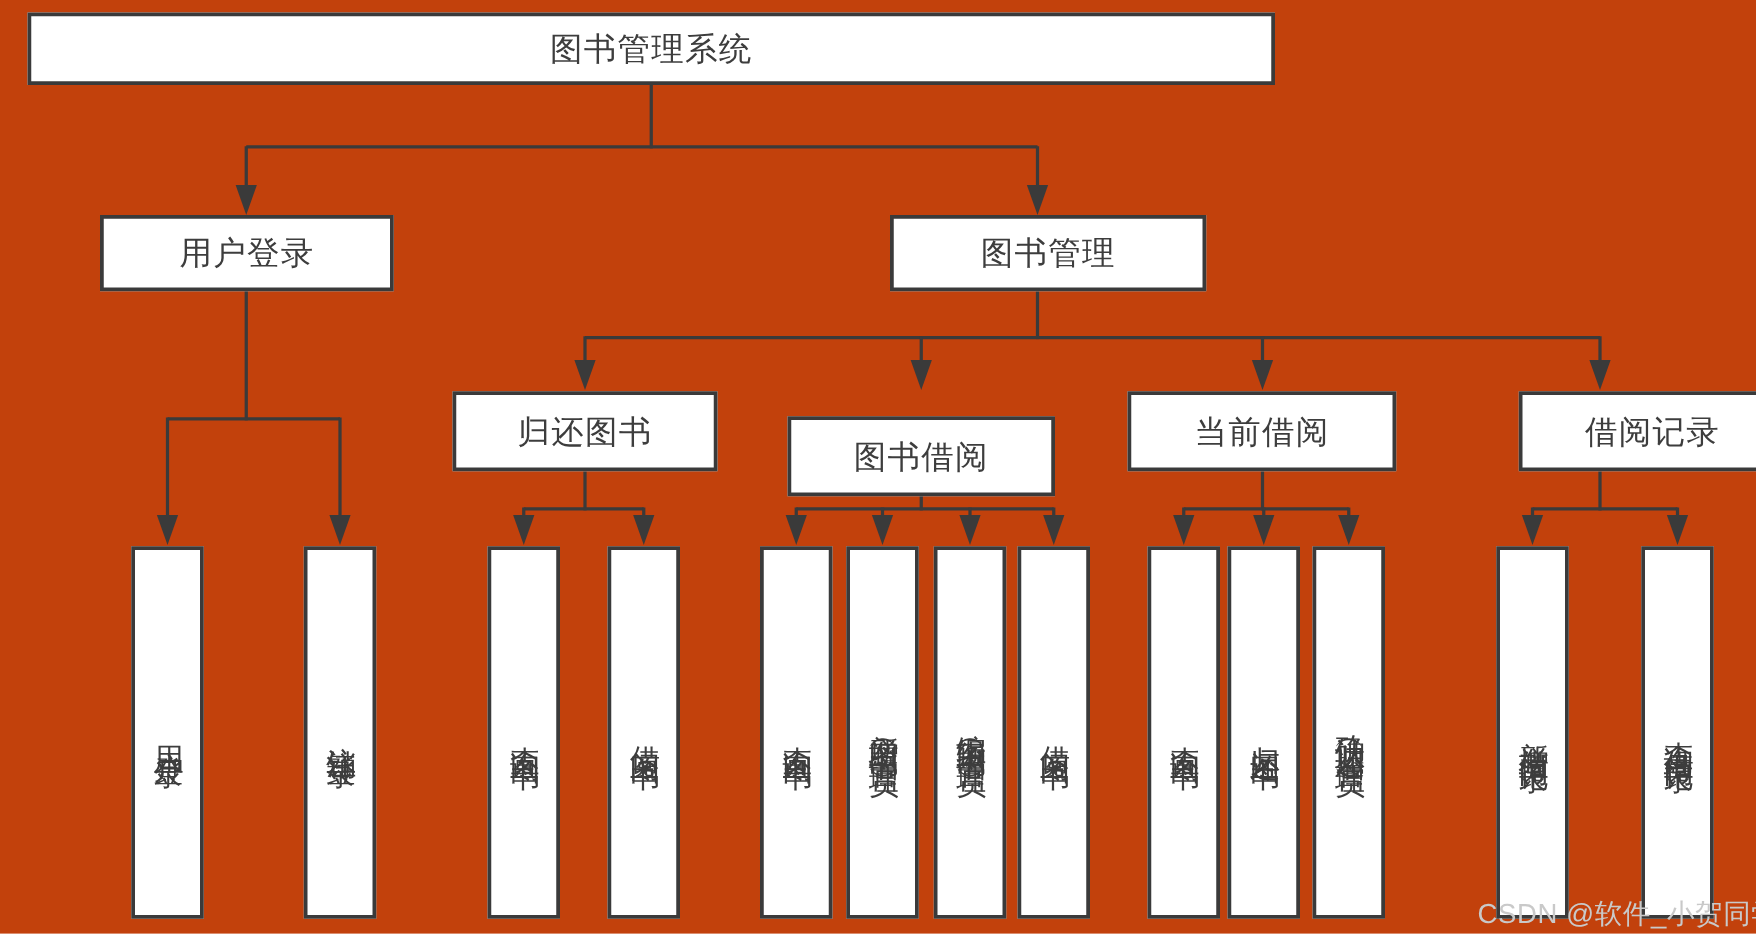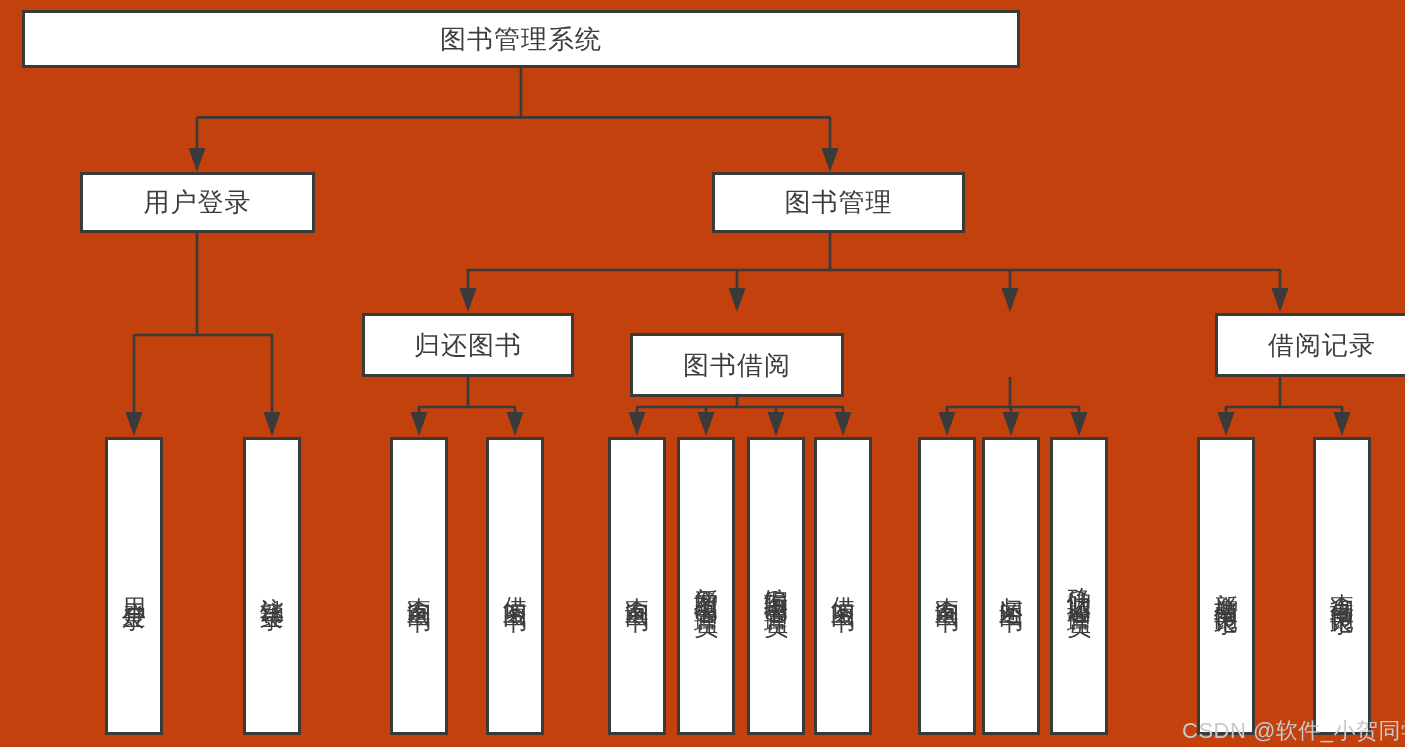--- a/index.html
+++ b/index.html
@@ -167,20 +167,21 @@
     </g>
   </svg>
 
   <div class="node root-box">图书管理系统</div>
 
   <div class="node lvl2-login">用户登录</div>
   <div class="node lvl2-mgmt">图书管理</div>
 
   <div class="node lvl3 lvl3-recommend">归还图书</div>
   <div class="node lvl3 lvl3-borrowing">图书借阅</div>
+  <div class="node lvl3 lvl3-current">当前借阅</div>
   <div class="node lvl3 lvl3-records">借阅记录</div>
 
   <div class="node leaf leaf-1">用户登录</div>
   <div class="node leaf leaf-2">注销登录</div>
 
   <div class="node leaf leaf-3">查询图书</div>
   <div class="node leaf leaf-4">借阅图书</div>
 
   <div class="node leaf leaf-5">查询图书</div>
   <div class="node leaf leaf-6">新增图书（管理员）</div>

